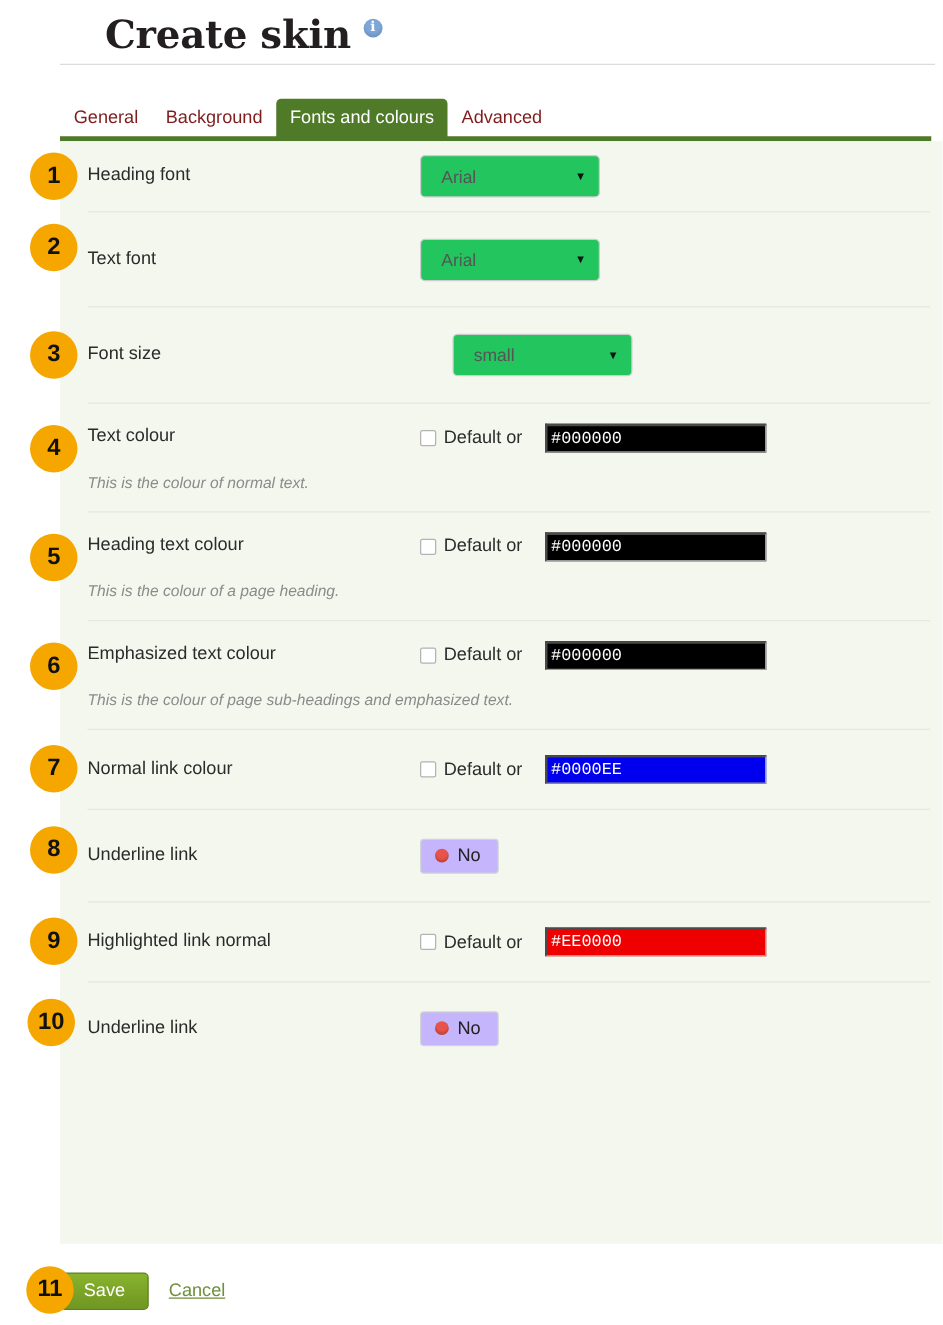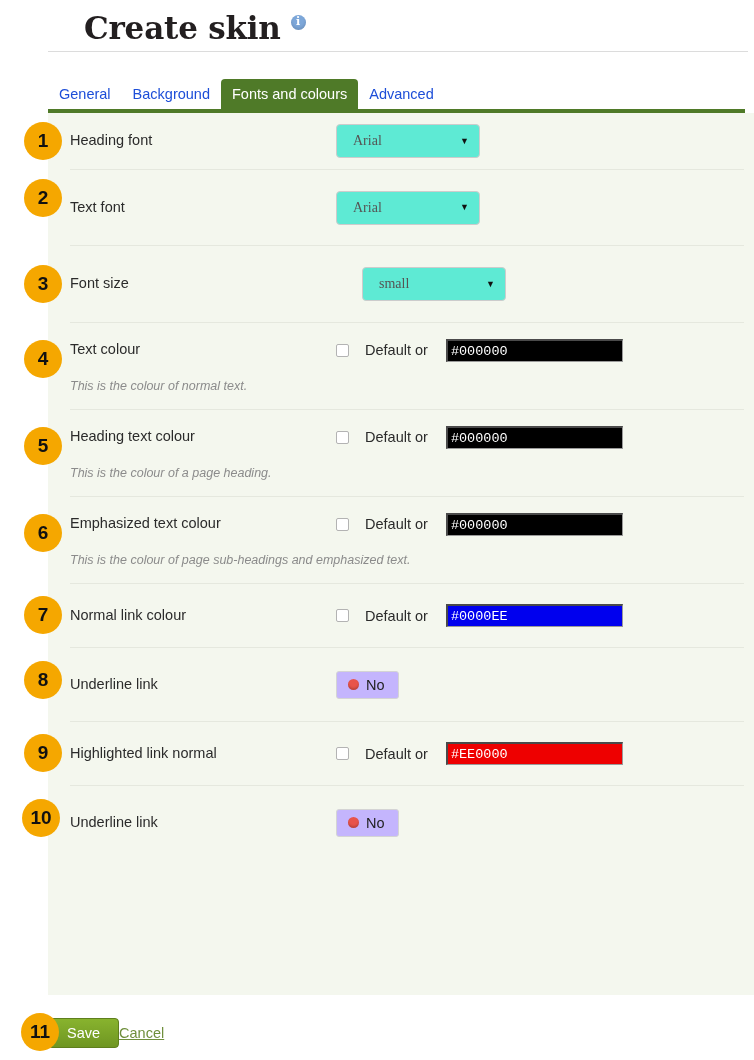--- a/index.html
+++ b/index.html
@@ -48,21 +48,21 @@
     background:#dcdcdc;
   }
 
   
   .tabs {
     position:absolute; left:48px; top:73px; width:700px; height:37px;
     display:flex; align-items:flex-end;
   }
   .tab {
     font-size:14.5px;
-    color:#1d4ed8;
+    color:#7f1d1d;
     padding:8px 11px 9px 11px;
     line-height:1;
     cursor:pointer;
     white-space:nowrap;
     background:transparent;
     border-radius:4px 4px 0 0;
   }
   .tab.active {
     background:#4f7a28;
     color:#ffffff;
@@ -110,33 +110,32 @@
     color:#111111;
     font-weight:bold;
     font-size:19px;
     display:flex; align-items:center; justify-content:center;
     z-index:5;
   }
 
   
   .select {
     width:144px; height:34px;
-    background:#5eead4;
+    background:#22c55e;
     border:1px solid #ccc;
     border-radius:4px;
     display:flex; align-items:center; justify-content:space-between;
     padding:0 10px 0 16px;
     font-size:14px; color:#555;
     cursor:pointer;
-    font-family:Liberation Serif, serif;
   }
   .caret { font-size:9px; color:#111; line-height:1; }
 
   
-  .cb-wrap { display:flex; align-items:center; gap:16px; margin-right:18px; }
+  .cb-wrap { display:flex; align-items:center; gap:6px; margin-right:18px; }
   .cb {
     width:13px;height:13px;
     border:1px solid #b3b3b3;
     background:#fff;
     border-radius:2px;
     cursor:pointer;
   }
   .cb-label { font-size:14.5px; color:#2b2b2b; }
 
   .colour-input {
@@ -167,21 +166,21 @@
   }
   .dot-red {
     width:11px;height:11px;border-radius:50%;
     background:#e8544b;
     box-shadow: inset 0 -2px 2px rgba(0,0,0,.18);
   }
 
   
   .footer {
     position:absolute; left:48px; top:1013px; width:700px; height:40px;
-    display:flex; align-items:center; 
+    display:flex; align-items:center; gap:16px;
   }
   .btn-save {
     background:#7ba428;
     background-image:linear-gradient(#88b32e,#6f9622);
     color:#ffffff;
     border:1px solid #5f7f1d;
     border-radius:4px;
     font-size:14.5px;
     padding:7px 18px;
     cursor:pointer;

